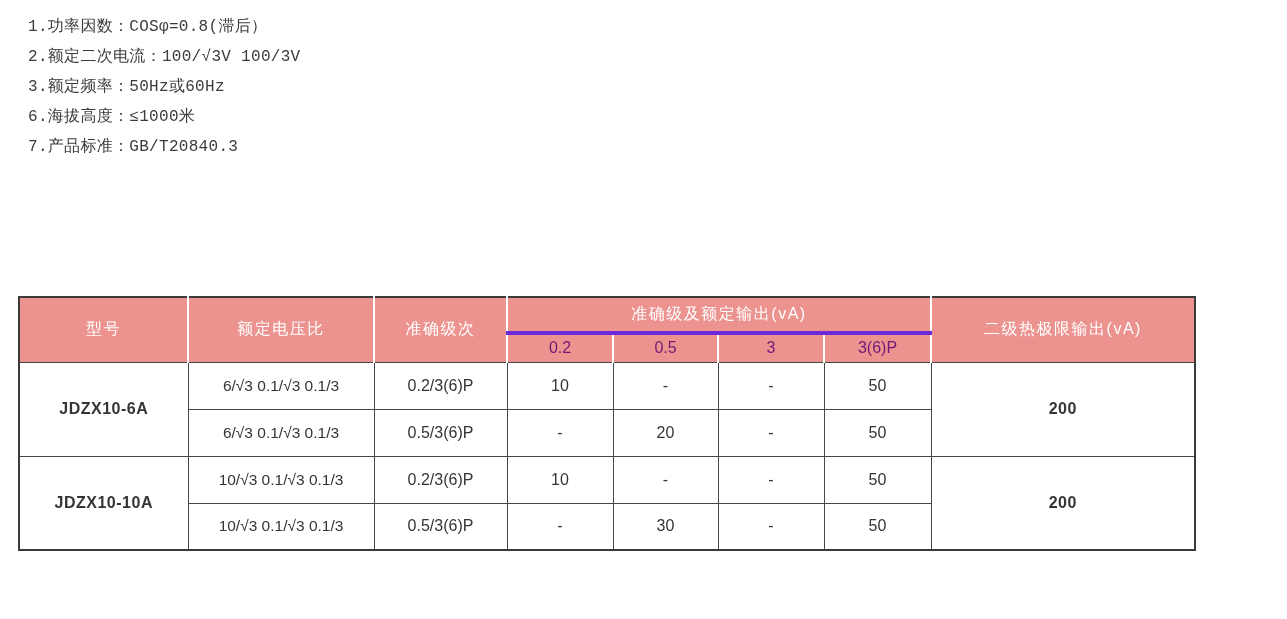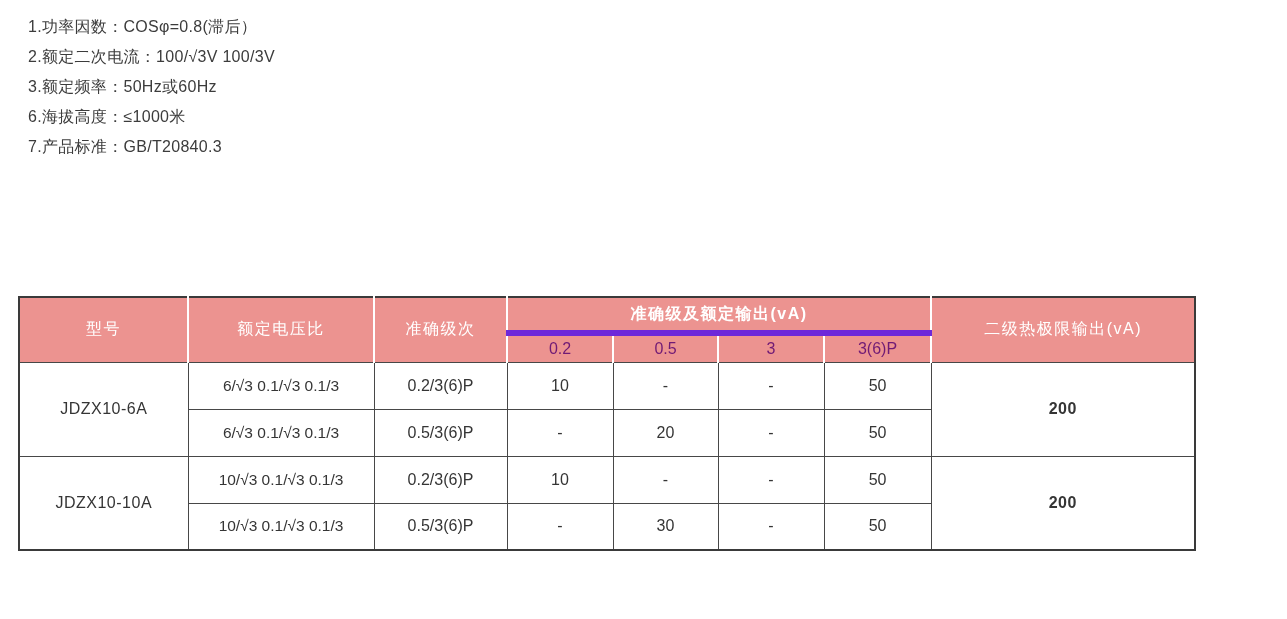--- a/index.html
+++ b/index.html
@@ -17,20 +17,21 @@
     position: absolute;
     left: 28px; top: 12px;
     font-size: 16px;
     color: #3c3c3c;
   }
   .spec-list .item {
     height: 30px;
     line-height: 30px;
     white-space: nowrap;
     letter-spacing: 0.3px;
+    font-family: Liberation Mono, monospace;
   }
 
   
   .table-wrap {
     position: absolute;
     left: 18px; top: 296px;
     width: 1088px;
   }
   table.spec {
     width: 100%;
@@ -46,40 +47,40 @@
   }
   
   th.hd {
     background: #EC9390;
     color: #ffffff;
     font-weight: normal;
     font-size: 16px;
     letter-spacing: 1.5px;
   }
   th.hd.sep-r { border-right: 2px solid #ffffff; }
-  th.hd.sep-b { border-bottom: 6px solid #6d28d9; font-weight: bold; }
+  th.hd.sep-b { border-bottom: 4px solid #6d28d9; }
   th.subhd {
     background: #EC9390;
     color: #701a75;
     font-weight: normal;
     font-size: 16px;
   }
   th.subhd.sep-r { border-right: 2px solid #ffffff; }
   tr.hrow1 { height: 36px; }
   tr.hrow2 { height: 29px; }
   
   tr.brow { height: 47px; }
   td.bd {
     border: 1px solid #474747;
     color: #353535;
     font-size: 16px;
     background: #ffffff;
     margin-top: 44px;
   }
-  td.model { font-weight: normal; letter-spacing: 0.5px; }
+  td.model { font-weight: bold; letter-spacing: 0.5px; }
   td.ratio { font-size: 15.5px; }
   td.thermal { font-weight: bold; letter-spacing: 0.5px; }
 </style>
 </head>
 <body>
 
 <div class="page">
 
   <div class="spec-list">
     <div class="item">1.功率因数：COSφ=0.8(滞后）</div>

